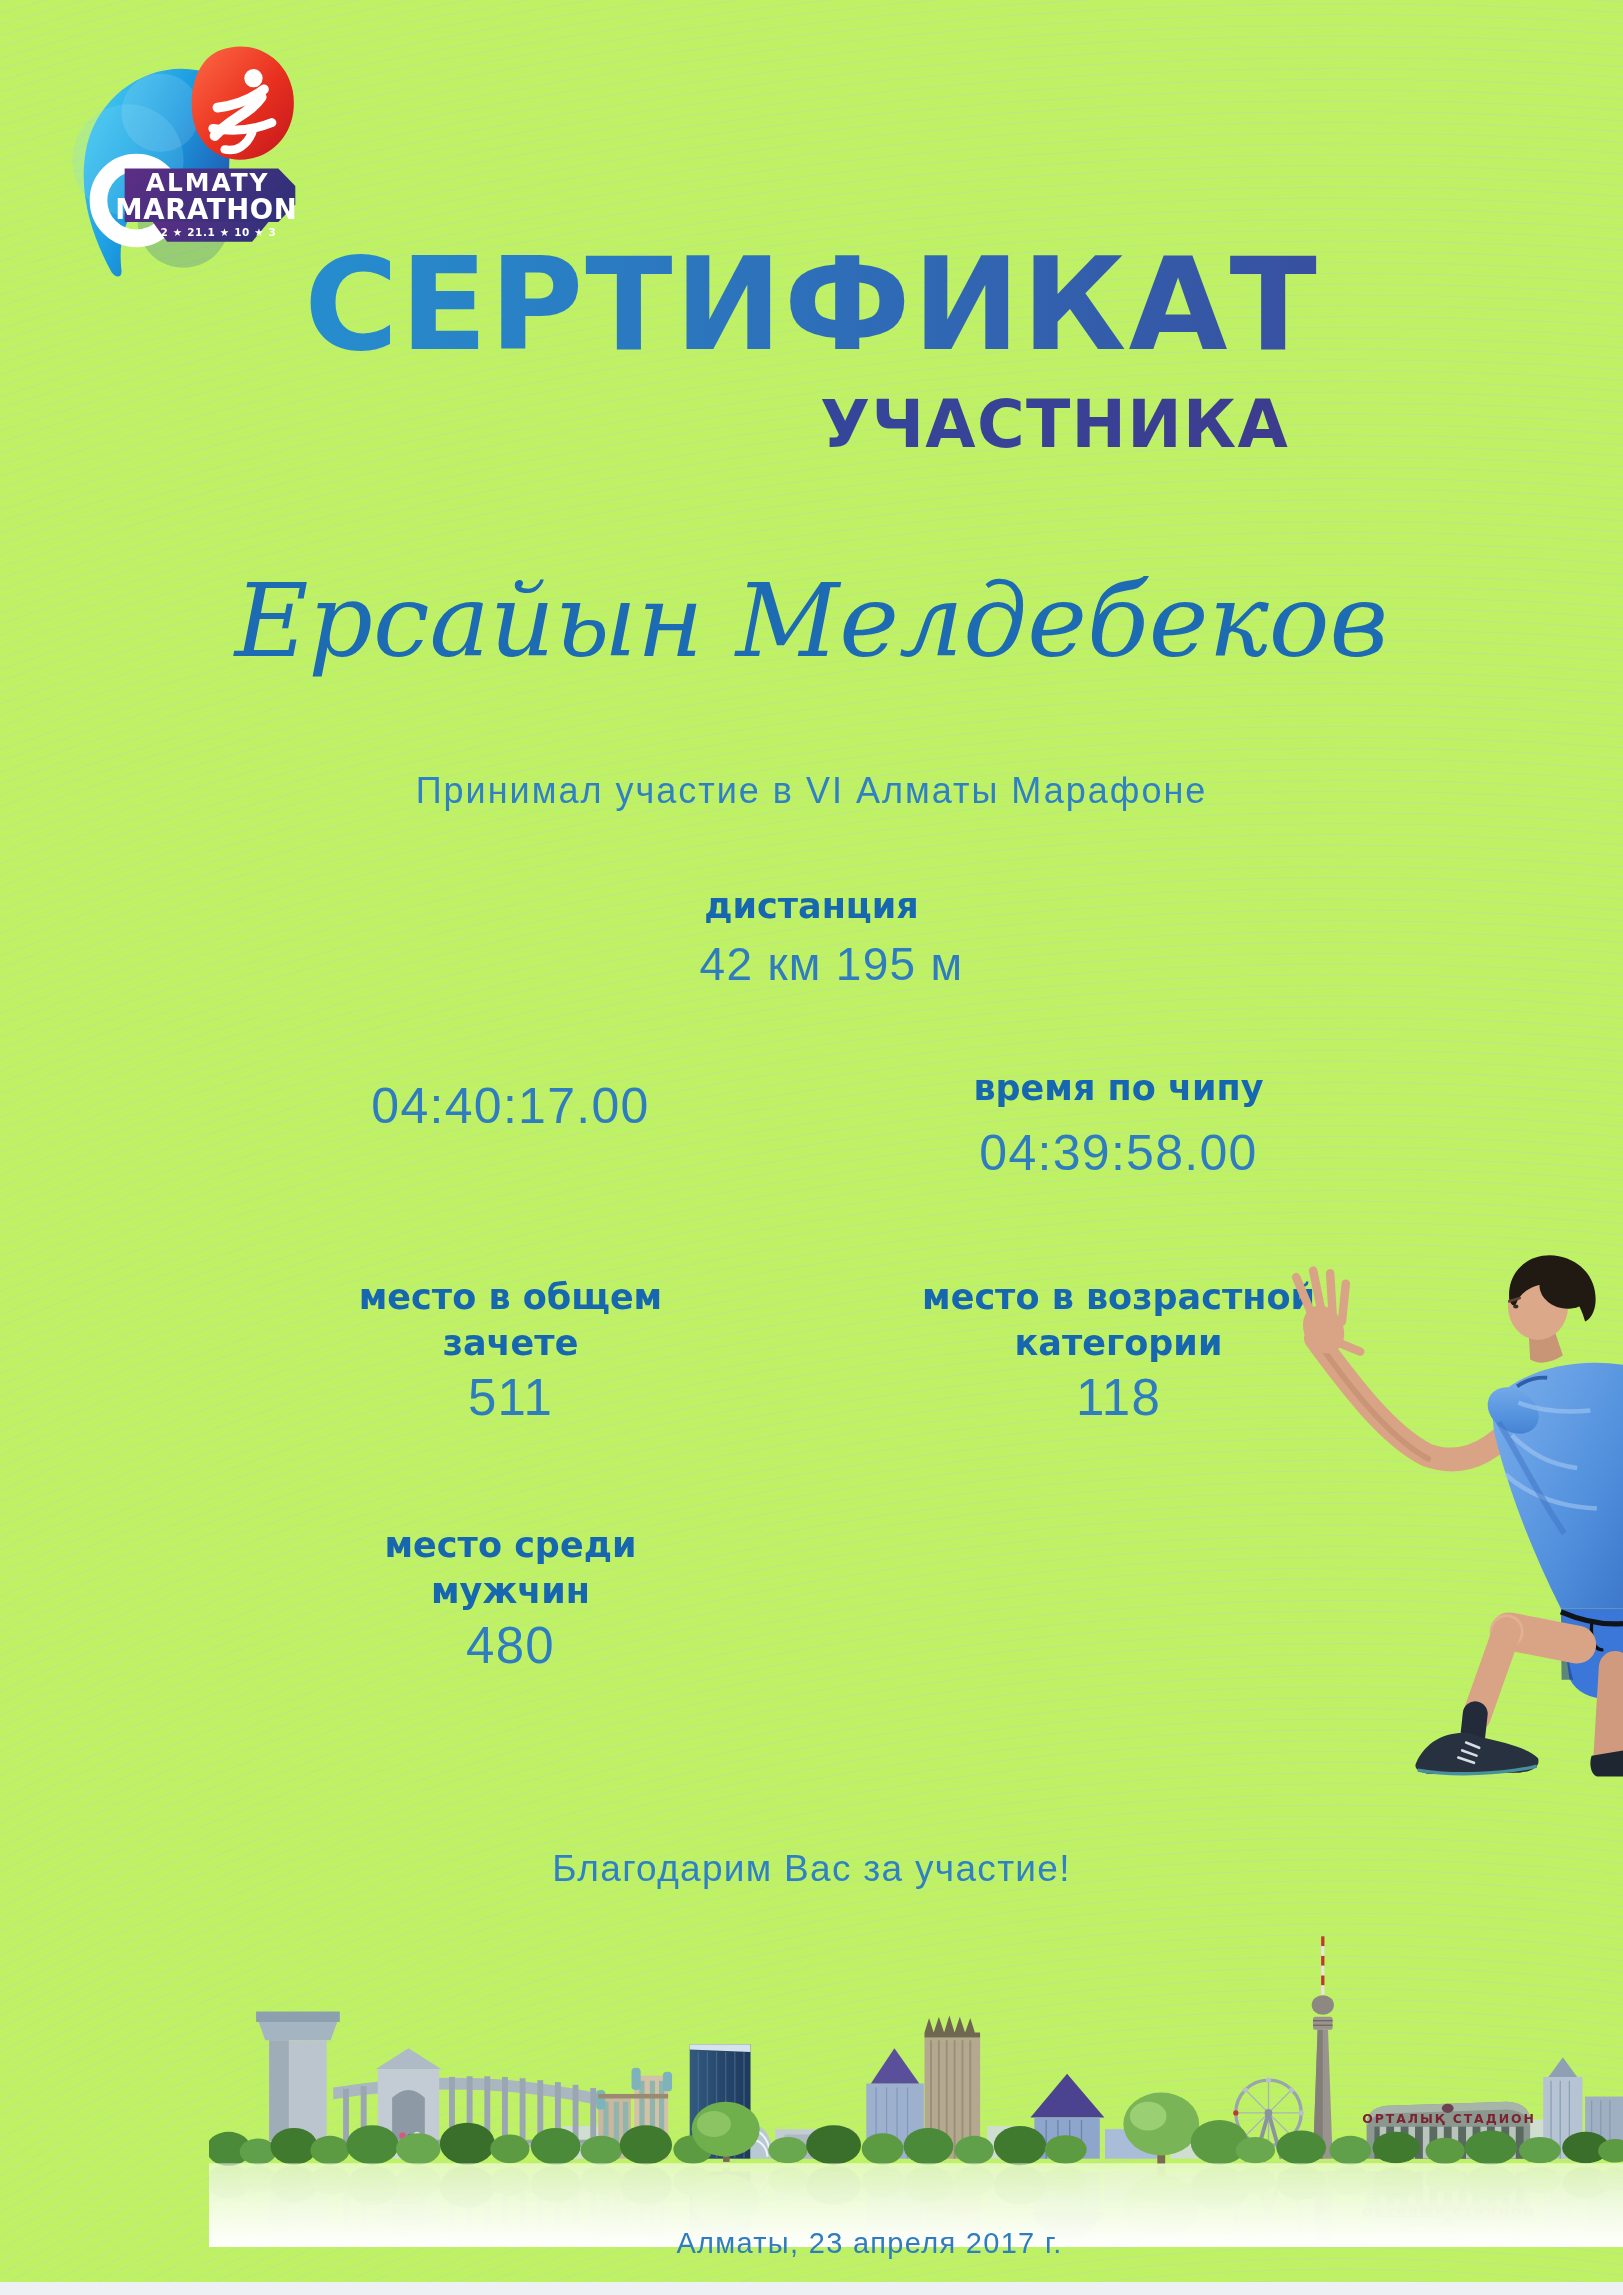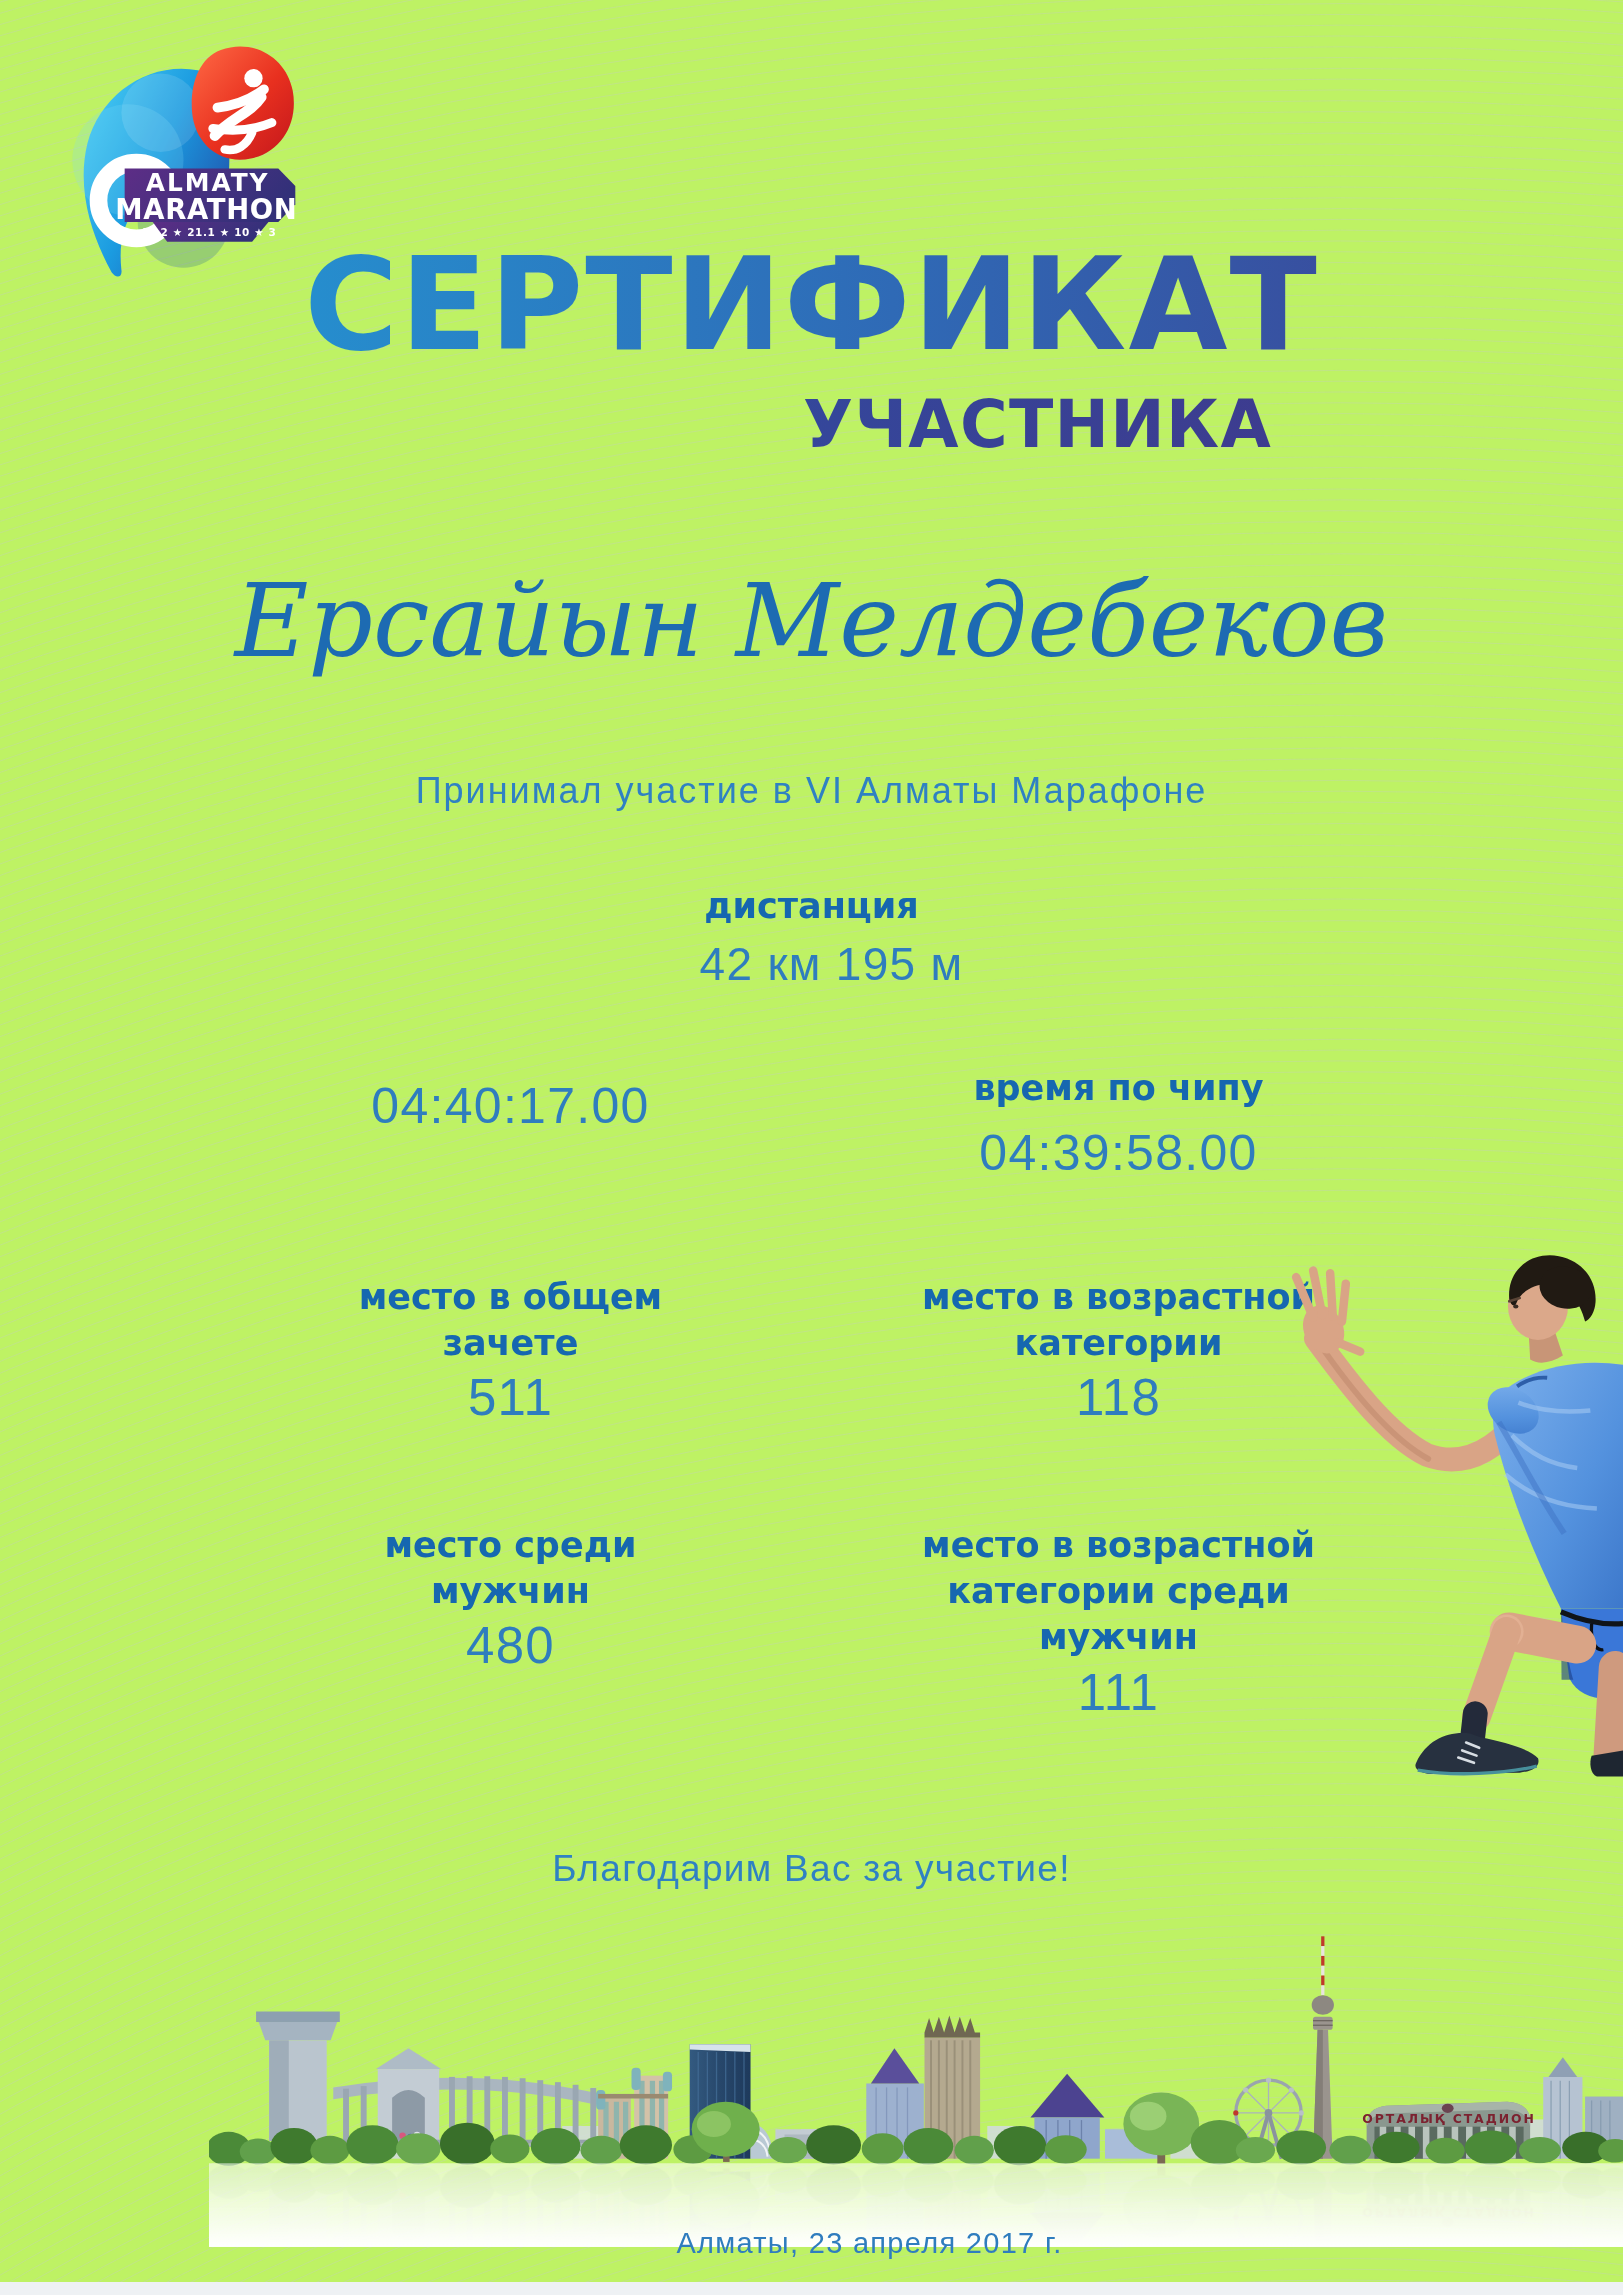--- a/index.html
+++ b/index.html
@@ -13,21 +13,21 @@
   .logo-wrap{position:absolute;left:56px;top:29px;width:255px;height:252px;}
 
   .title{
     position:absolute;left:0;top:241px;width:100%;text-align:center;
     font-family:"DejaVu Sans",sans-serif;font-weight:bold;font-size:128px;
     letter-spacing:2px;line-height:1;
     background:linear-gradient(90deg,#21a0da 0%,#2f6ab6 55%,#3e3d90 100%);
     -webkit-background-clip:text;background-clip:text;color:transparent;
   }
   .subtitle{
-    position:absolute;left:347px;top:392px;width:925px;text-align:right;
+    position:absolute;left:364px;top:392px;width:925px;text-align:right;
     font-family:"DejaVu Sans",sans-serif;font-weight:bold;font-size:65px;
     letter-spacing:1.3px;line-height:1;
     background:linear-gradient(90deg,#2c51a6 0%,#3d3c8f 100%);
     -webkit-background-clip:text;background-clip:text;color:transparent;
   }
   .participant-name{
     position:absolute;left:0;top:561px;width:100%;text-align:center;
     font-family:"DejaVu Serif",serif;font-style:italic;font-size:101px;
     color:#1d6bb2;line-height:1.2;
   }
@@ -382,25 +382,20 @@
     <div class="result-label">место в возрастной
 категории</div>
     <div class="result-value">118</div>
   </div>
 
   <div class="result-block col-left row-places2">
     <div class="result-label">место среди
 мужчин</div>
     <div class="result-value">480</div>
   </div>
-  <div class="result-block col-right row-places2">
-    <div class="result-label">место в возрастной
-категории среди мужчин</div>
-    <div class="result-value">111</div>
-  </div>
 
   <div class="thanks-line">Благодарим Вас за участие!</div>
 
   <div class="runner-wrap">
     <svg viewBox="0 0 540 830" width="353" height="543">
       <defs>
         <linearGradient id="shirtGrad" x1="0" y1="0" x2="1" y2="1">
           <stop offset="0" stop-color="#7db0ec"></stop>
             <stop offset="0.6" stop-color="#5492de"></stop>
             <stop offset="1" stop-color="#3d78cb"></stop>

